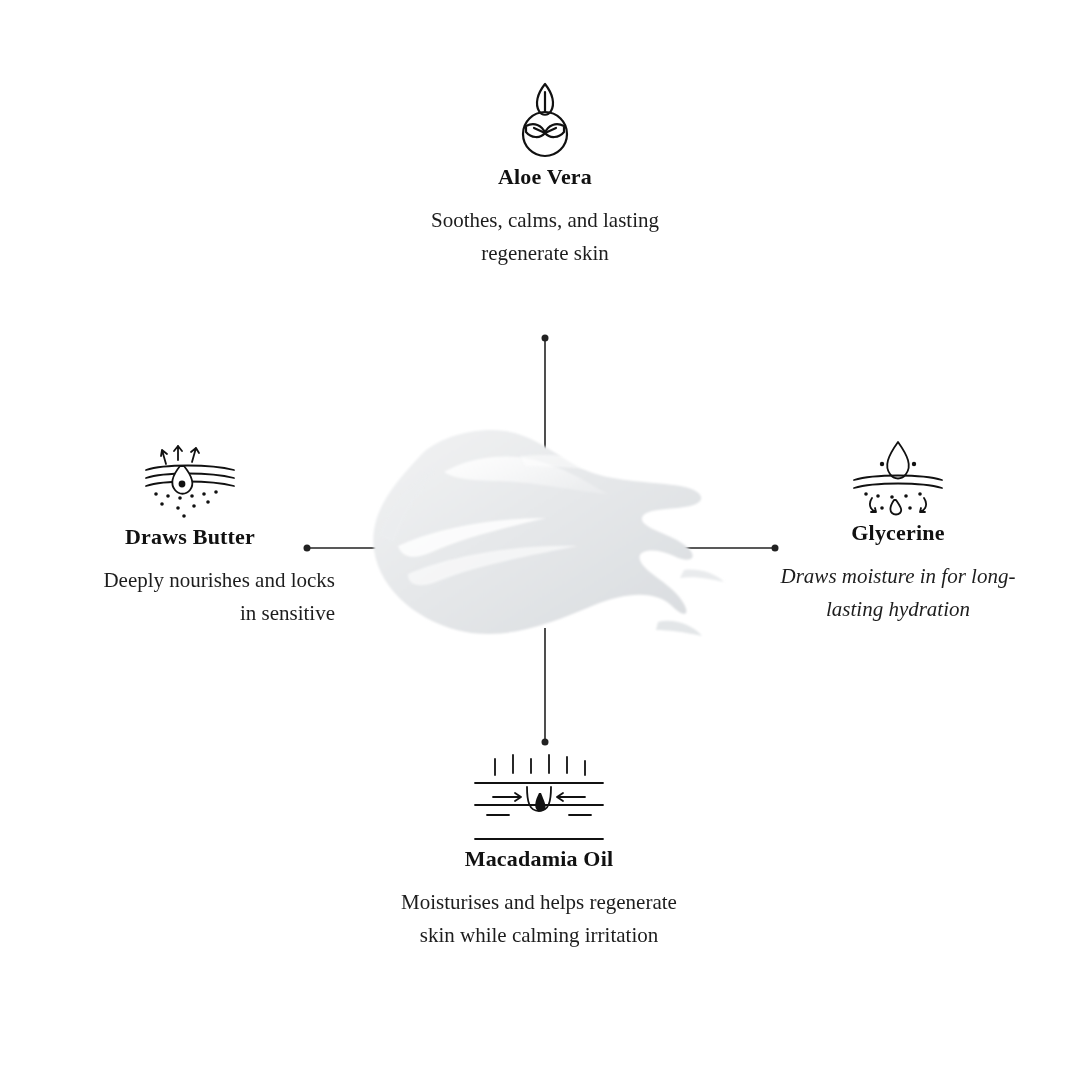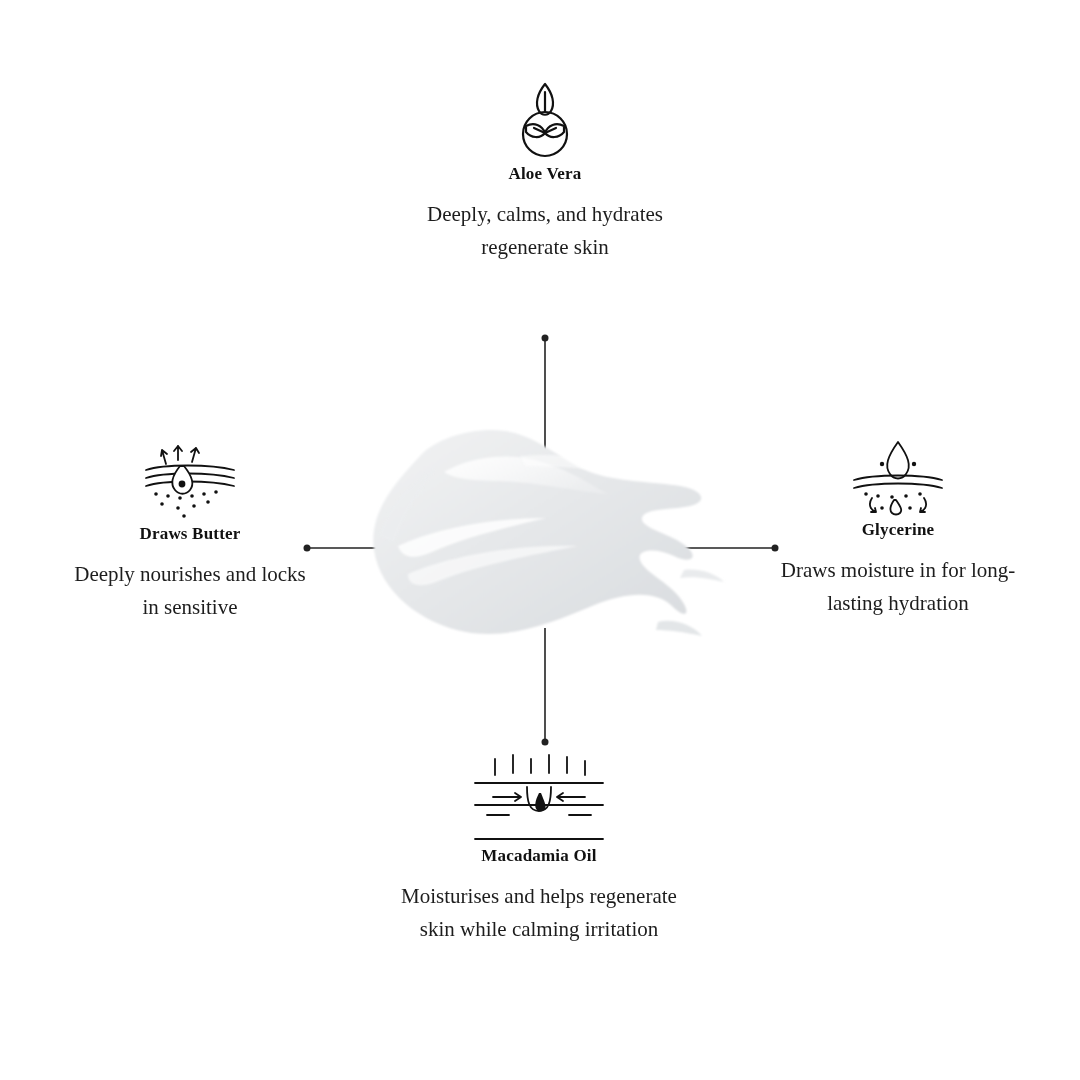--- a/index.html
+++ b/index.html
@@ -38,21 +38,21 @@
   }
 
   
   .node {
     position: absolute;
     text-align: center;
   }
   .node .title {
     font-family: "Liberation Serif", serif;
     font-weight: bold;
-    font-size: 17px;
+    font-size: 22px;
     letter-spacing: 0.2px;
     color: #111111;
     margin: 0 0 14px 0;
   }
   .node .desc {
     font-family: "Liberation Serif", serif;
     font-size: 21px;
     line-height: 1.55;
     color: #1d1d1d;
     margin: 0 auto;
@@ -65,29 +65,29 @@
     width: 410px;
   }
   #node-aloe .desc { width: 330px; }
 
   
   #node-shea {
     left: 40px;
     top: 438px;
     width: 300px;
   }
-  #node-shea .desc { width: 290px; }
+  #node-shea .desc { width: 290px; text-align: right; }
 
   
   #node-glycerine {
     left: 748px;
     top: 434px;
     width: 300px;
   }
-  #node-glycerine .desc { width: 280px; }
+  #node-glycerine .desc { width: 280px; font-style: italic; }
 
   
   #node-macadamia {
     left: 324px;
     top: 760px;
     width: 430px;
   }
   #node-macadamia .desc { width: 400px; }
 
   .icon-box {
@@ -163,21 +163,21 @@
         <path d="M41 14 L41 34"></path>
         <circle cx="41" cy="56" r="22"></circle>
         <path d="M22 48 C30 44 38 47 41 55 C36 61 27 60 22 54 Z"></path>
         <path d="M60 48 C52 44 44 47 41 55 C46 61 55 60 60 54 Z"></path>
         <path d="M41 55 L30 50"></path>
         <path d="M41 55 L52 50"></path>
       </svg>
     </div>
     <p class="title">Aloe Vera</p>
     <p class="desc">
-      <span>Deeply, calms, and hydrates</span><br>
+      <span>Soothes, calms, and lasting</span><br>
       <span>regenerate skin</span>
     </p>
   </div>
 
   <div class="node" id="node-shea">
     <div class="icon-box">
       <svg width="112" height="86" viewBox="0 0 112 86" fill="none" stroke="#111111" stroke-width="1.8" stroke-linecap="round" stroke-linejoin="round">
 
         <path d="M44 22 L44 8 M44 8 L40 13 M44 8 L48 13"></path>
         <path d="M58 24 L62 10 M62 10 L57 14 M62 10 L65 15"></path>

